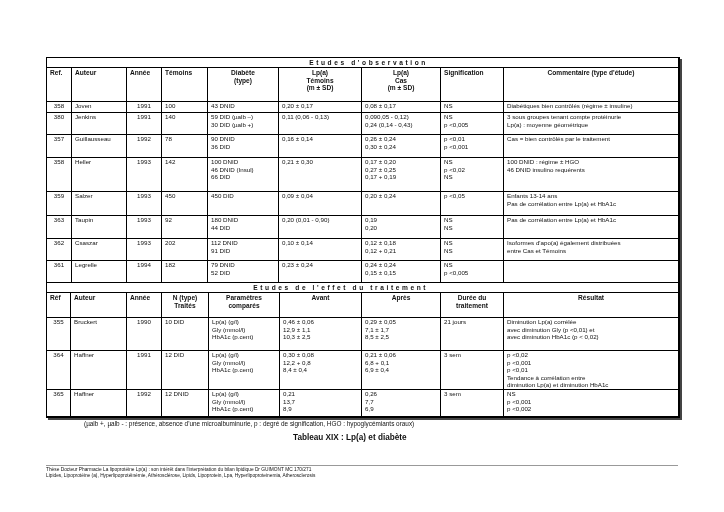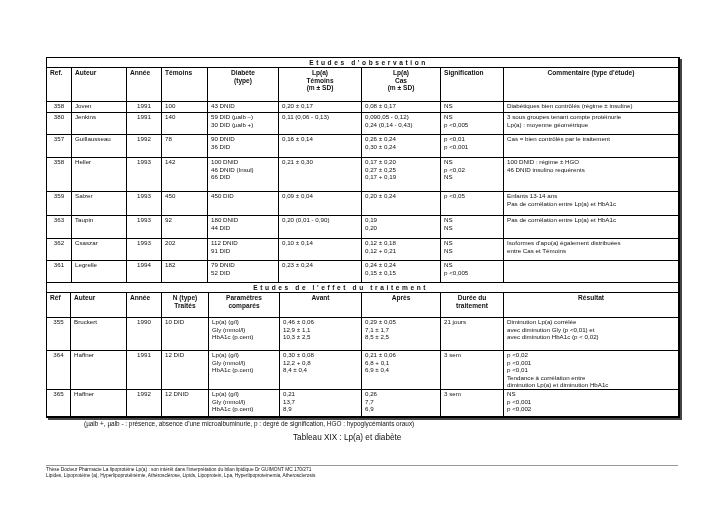--- a/index.html
+++ b/index.html
@@ -13,21 +13,21 @@
   table.t th.left { text-align:left; }
   .sec { text-align:right !important; font-weight:bold; letter-spacing:2.6px; font-size:7px;
          padding-right:250px !important; }
   .c { text-align:center; }
   #t1 { top:57px; width:633px; border:1px solid #000; }
   #t2 { top:282px; width:633px; }
   .frame { position:absolute; left:46px; top:57px; width:632px; height:359px;
            border:1px solid #000; box-shadow:2px 2px 0 #444; pointer-events:none; }
   .line { display:block; height:7.6px; }
   .note { position:absolute; left:84px; top:420px; font-size:6.4px; }
-  .caption { position:absolute; left:293px; top:433px; font-size:8.2px; font-weight:normal; }
+  .caption { position:absolute; left:293px; top:433px; font-size:8.2px; font-weight:bold; }
   .rule { position:absolute; left:46px; top:465px; width:632px; border-top:1px solid #999; }
   .foot { position:absolute; left:46px; top:467px; font-size:4.8px; line-height:6.2px; }
 </style>
 </head>
 <body>
 
 <div class="frame"></div>
 
 <table class="t" id="t1">
   <colgroup>

